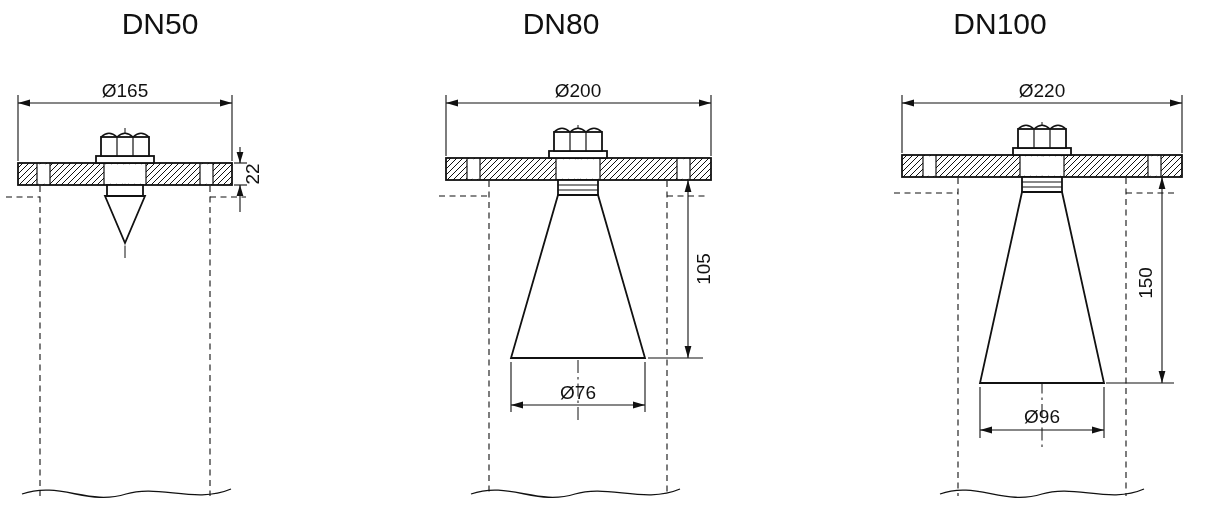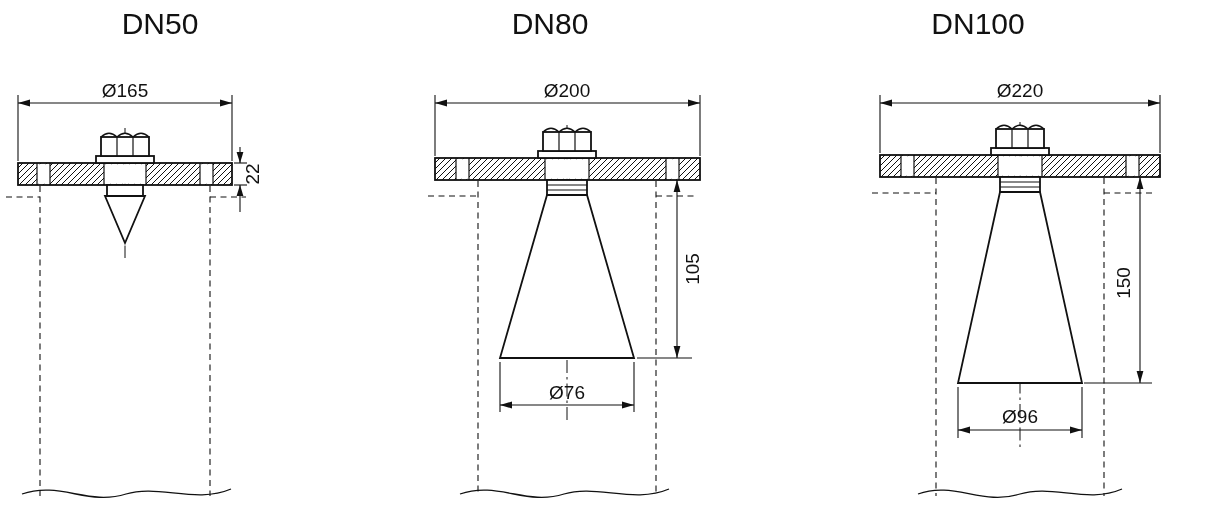--- a/index.html
+++ b/index.html
@@ -8,20 +8,21 @@
     background: #ffffff;
     width: 1223px;
     height: 529px;
     overflow: hidden;
     font-family: "Liberation Sans", sans-serif;
   }
   .canvas {
     width: 1223px;
     height: 529px;
     display: flex;
+    gap: 11px;
     background: #ffffff;
   }
   svg { display: block; }
 
   .title {
     font-family: "Liberation Sans", sans-serif;
     font-size: 30px;
     fill: #111;
   }
   .dimtext {

